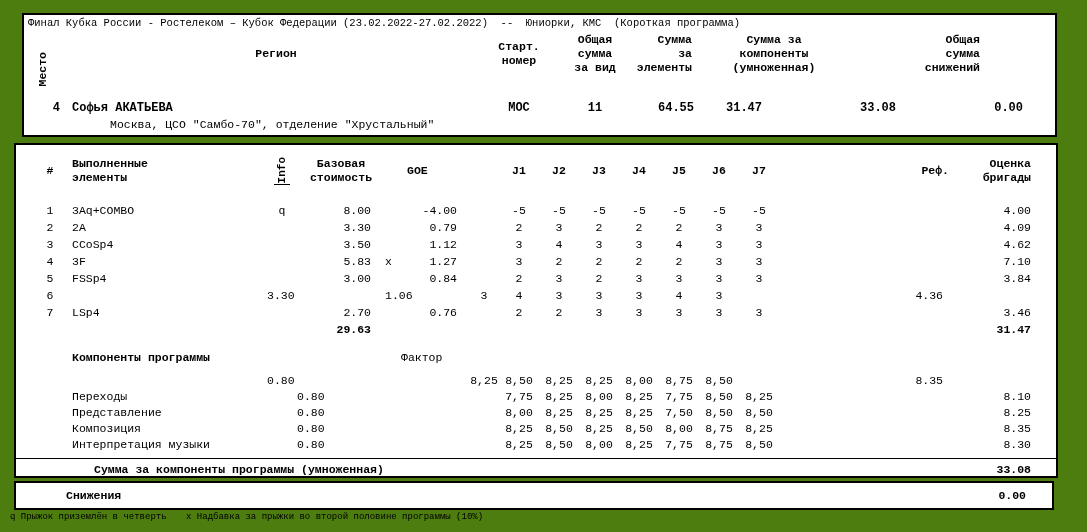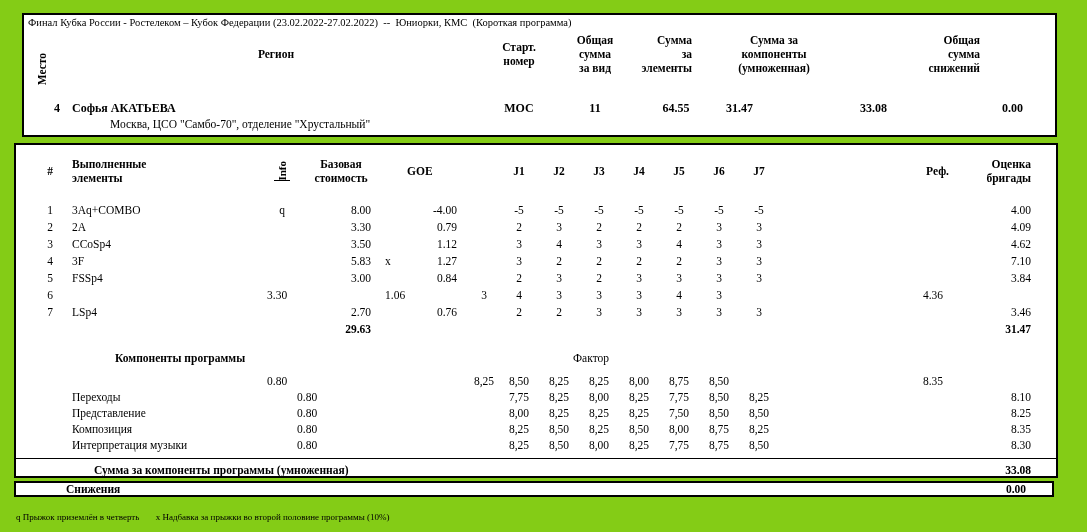--- a/index.html
+++ b/index.html
@@ -1,17 +1,17 @@
 <!DOCTYPE html>
 <html><head>
 <meta charset="utf-8">
 <style>
   html,body{margin:0;padding:0;background:#fff;}
-  #page{position:relative;width:1087px;height:532px;background:#84cc16;
-        font-family:Liberation Serif, serif;color:#000;overflow:hidden;}
+  #page{position:relative;width:1087px;height:532px;background:#4d7c0f;
+        font-family:Liberation Mono, monospace;color:#000;overflow:hidden;}
   .pre{white-space:pre-line;}
   
   #hdrbox{position:absolute;left:22px;top:13px;width:1031px;height:120px;border:2px solid #000;background:#fff;}
   #title{position:absolute;left:4px;top:2px;font-size:10.5px;white-space:pre;}
   .hgrid{display:grid;grid-template-columns:44px 408px 78px 74px 88px 108px 158px 1fr;}
   #hlabels{position:absolute;left:4px;top:18px;width:1023px;align-items:center;}
   #hlabels .hc{font-weight:bold;font-size:11.5px;line-height:14px;}
   #hvalues{position:absolute;left:4px;top:86px;width:1023px;}
   #hvalues .hc{font-weight:bold;font-size:12px;}
   #place-label{position:absolute;left:8px;top:24px;width:20px;height:60px;display:flex;align-items:center;justify-content:center;}
@@ -29,33 +29,33 @@
   .crow{font-size:11.5px;line-height:16px;}
   .cell-base{padding-right:14px;text-align:right;}
   .cell-goe{padding-right:12px;text-align:right;}
   .cell-j{text-align:center;}
   .cell-score{padding-right:6px;text-align:right;}
   .cell-ref{text-align:right;}
   .cell-factor{text-align:left;}
   #rows-spacer{height:13px;} 
   #basetotal{font-weight:bold;font-size:11.5px;line-height:17px;}
   #comp-spacer1{height:11px;}
-  #comphdr{height:18px;font-weight:bold;font-size:11.5px;line-height:18px;gap:43px;}
+  #comphdr{height:18px;font-weight:bold;font-size:11.5px;line-height:18px;}
   #comphdr .factor-label{font-weight:normal;padding-left:8px;grid-column:5 / span 2;margin-left:8px;}
   #comp-spacer2{height:6px;}
   #comp-spacer3{height:5px;}
   #comptotal{border-top:1px solid #000;height:21px;align-items:center;font-weight:bold;font-size:11.5px;}
   #comptotal .lbl{grid-column:2 / span 6;margin-left:22px;}
   #comptotal .val{grid-column:16;}
   
-  #dedbox{position:absolute;left:14px;top:481px;width:1040px;height:16px;border:2px solid #000;
+  #dedbox{position:absolute;left:14px;top:481px;width:1040px;height:29px;border:2px solid #000;
           display:flex;align-items:center;justify-content:space-between;font-weight:bold;font-size:11.5px;
           padding:0 26px 0 50px;box-sizing:border-box;background:#fff;}
   
-  #footnote{position:absolute;left:10px;top:512px;font-size:9px;margin-left:6px;}
+  #footnote{position:absolute;left:10px;top:512px;font-size:9px;}
   #footnote .fx{margin-left:14px;}
 </style>
 </head>
 <body>
 
 <div id="page">
 
   <div id="hdrbox">
     <div id="title">Финал Кубка России - Ростелеком – Кубок Федерации (23.02.2022-27.02.2022)  --  Юниорки, КМС  (Короткая программа)</div>
 

